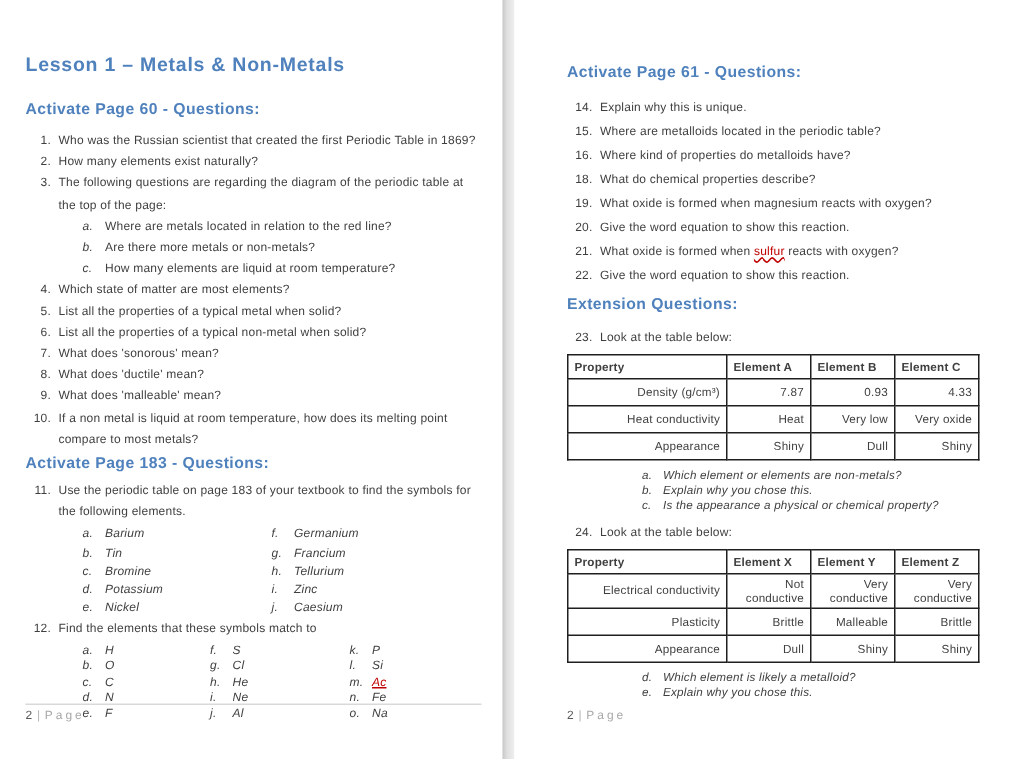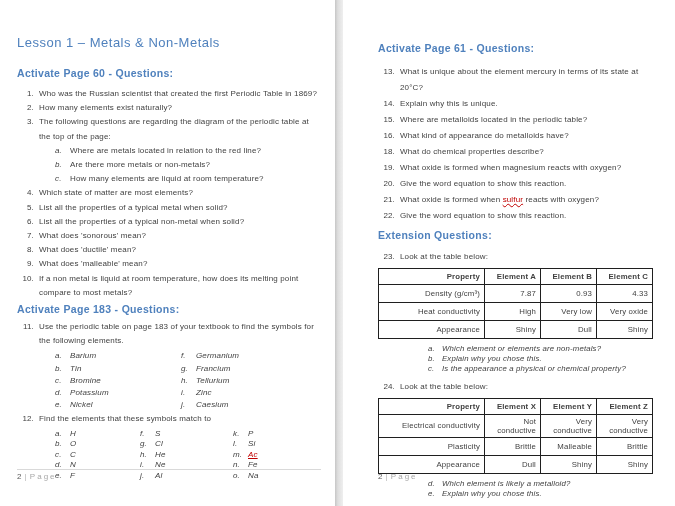--- a/index.html
+++ b/index.html
@@ -16,21 +16,21 @@
   }
   .page{position:absolute;top:0;height:506px;background:#fff;box-sizing:border-box}
   #page-left{left:0;width:335px;padding:34px 13px 0 17px}
   #page-right{left:343px;width:332px;padding:42px 20px 0 35px}
   .divider{
     position:absolute;left:335px;top:0;width:8px;height:506px;
     background:linear-gradient(90deg,#c6c6c6 0%,#dedede 35%,#efefef 100%);
   }
   .doc-title{
     font-size:13px;line-height:17px;color:var(--blue);
-    font-weight:400;letter-spacing:.5px;margin:0 0 12px 0;
+    font-weight:700;letter-spacing:.5px;margin:0 0 12px 0;
   }
   .sec-heading{
     font-size:10.5px;line-height:13px;color:var(--blue);
     font-weight:700;letter-spacing:.3px;
   }
   .h60{margin:16px 0 7px 0}
   .h183{margin:3px 0 4px 0}
   .h61{margin:0 0 9px 0}
   .hext{margin:5px 0 7px 0}
 
@@ -47,21 +47,21 @@
   .c-w126{width:126px}
   .c-w85{width:85px}
   .c-w93{width:93px}
   .item{display:flex;font-size:8px;font-style:italic}
   .lh12 .item{line-height:12.2px}
   .lh10 .item{line-height:10.6px}
   .item .qletter{flex:0 0 10px;margin-right:5px}
 
   table{border-collapse:collapse;table-layout:fixed;width:274px;margin:3px 0 5px 0}
   th,td{border:1px solid #1f1f1f;font-size:7.8px;padding:2px 4px;overflow:hidden}
-  th{font-weight:bold;text-align:right;height:11px}
+  th{font-weight:bold;text-align:left;height:11px}
   td{text-align:right;height:13px}
   .col-prop{width:106px}
   .col-el{width:56px}
 
   .ext-sub{display:flex;margin-left:50px;font-size:7.8px;line-height:10.2px;font-style:italic}
   .ext-sub .qletter{flex:0 0 10px;margin-right:4px}
 
   .flag-wavy{color:var(--red);text-decoration:underline;text-decoration-style:wavy;text-decoration-color:var(--red)}
   .flag-underline{color:var(--red);text-decoration:underline;text-decoration-color:var(--red)}
 
@@ -264,34 +264,30 @@
     </div>
   </div>
 </div>
 
 <div class="divider"></div>
 
 <div class="page" id="page-right">
   <div class="sec-heading h61">Activate Page 61 - Questions:</div>
 
   <div class="q">
-    <span class="qnum">13.</span>
-    <span class="qtext">What is unique about the element mercury in terms of its state at 20°C?</span>
-  </div>
-  <div class="q">
     <span class="qnum">14.</span>
     <span class="qtext">Explain why this is unique.</span>
   </div>
   <div class="q">
     <span class="qnum">15.</span>
     <span class="qtext">Where are metalloids located in the periodic table?</span>
   </div>
   <div class="q">
     <span class="qnum">16.</span>
-    <span class="qtext">What kind of appearance do metalloids have?</span>
+    <span class="qtext">Where kind of properties do metalloids have?</span>
   </div>
   <div class="q">
     <span class="qnum">18.</span>
     <span class="qtext">What do chemical properties describe?</span>
   </div>
   <div class="q">
     <span class="qnum">19.</span>
     <span class="qtext">What oxide is formed when magnesium reacts with oxygen?</span>
   </div>
   <div class="q">
@@ -331,21 +327,21 @@
       <th>Element C</th>
     </tr>
     <tr>
       <td>Density (g/cm³)</td>
       <td>7.87</td>
       <td>0.93</td>
       <td>4.33</td>
     </tr>
     <tr>
       <td>Heat conductivity</td>
-      <td>High</td>
+      <td>Heat</td>
       <td>Very low</td>
       <td>Very oxide</td>
     </tr>
     <tr>
       <td>Appearance</td>
       <td>Shiny</td>
       <td>Dull</td>
       <td>Shiny</td>
     </tr>
   </tbody>

